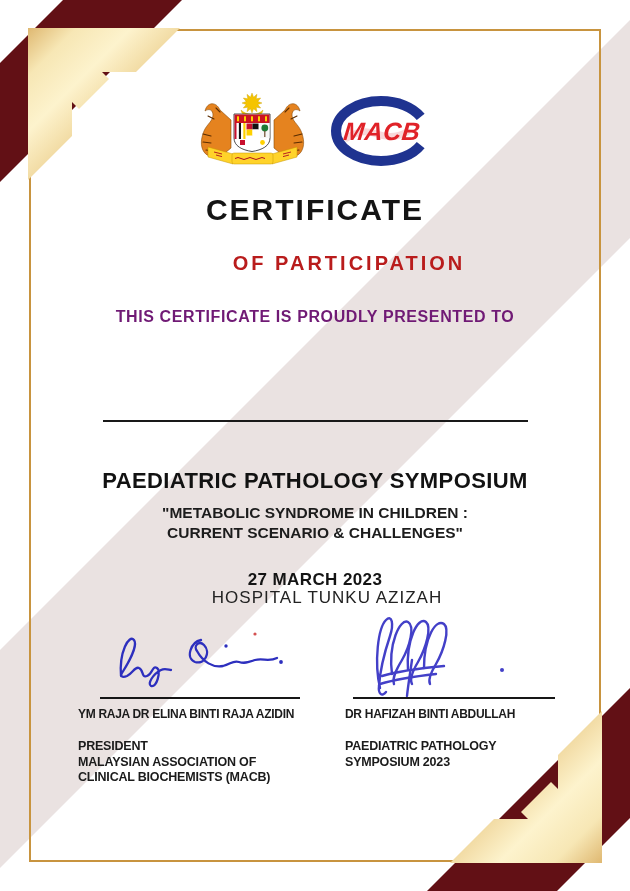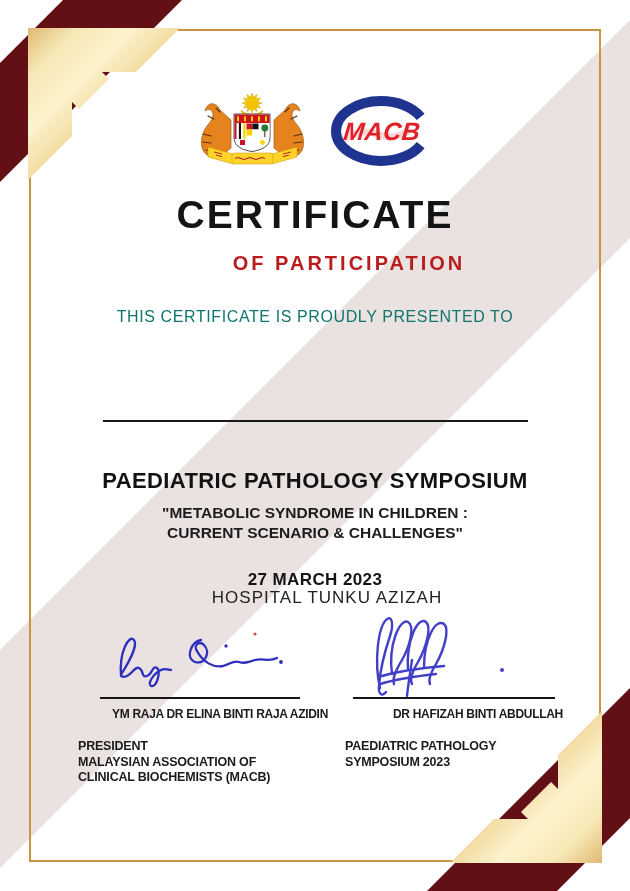--- a/index.html
+++ b/index.html
@@ -5,33 +5,33 @@
   html,body{margin:0;padding:0;background:#ffffff;}
   .page{
     position:relative;width:630px;height:891px;background:#ffffff;overflow:hidden;
     font-family:"Liberation Sans",sans-serif;color:#111;
   }
   .abs{position:absolute;}
   .decor{position:absolute;left:0;top:0;width:630px;height:891px;z-index:0;pointer-events:none;}
   .content-layer{position:absolute;left:0;top:0;width:630px;height:891px;z-index:1;}
   .ctr{left:0;width:630px;text-align:center;}
   .logos-row{top:90px;display:flex;justify-content:center;align-items:center;gap:14px;}
-  .title{top:193px;font-size:39px;font-weight:800;letter-spacing:2px;color:#141414;}
+  .title{top:193px;font-size:30px;font-weight:800;letter-spacing:2px;color:#141414;}
   .subtitle{top:252px;font-size:20px;font-weight:700;letter-spacing:3px;color:#b91c1c;margin-left:34px;}
-  .presented{top:308px;font-size:16px;font-weight:400;letter-spacing:.6px;color:#0f766e;}
+  .presented{top:308px;font-size:16px;font-weight:700;letter-spacing:.6px;color:#701a75;}
   .name-rule{top:420px;left:103px;width:425px;border-top:2px solid #191919;}
   .for-part{top:446px;font-size:15px;font-weight:400;letter-spacing:.3px;color:#2b2b2b;}
   .event-name{top:468px;font-size:22px;font-weight:800;letter-spacing:.4px;color:#121212;}
   .theme{top:503px;font-size:15.5px;font-weight:700;line-height:20px;color:#1c1c1c;}
   .date{top:562px;font-size:17px;font-weight:800;letter-spacing:.4px;color:#141414;margin-top:8px;}
   .venue{top:588px;font-size:17px;font-weight:400;letter-spacing:1px;color:#222;padding-left:12px;}
   .sig-rule{top:697px;border-top:2px solid #161616;}
   .sig-rule.l{left:100px;width:200px;}
   .sig-rule.r{left:353px;width:202px;}
-  .sig-name{top:707px;font-size:12px;font-weight:700;letter-spacing:-.3px;color:#1b1b1b;text-align:right;}
+  .sig-name{top:707px;font-size:12px;font-weight:700;letter-spacing:-.3px;color:#1b1b1b;text-align:left;}
   .sig-name.l{left:78px;width:250px;}
   .sig-name.r{left:345px;width:218px;}
   .sig-role{top:739px;font-size:12.5px;font-weight:700;line-height:15.5px;color:#1b1b1b;text-align:left;letter-spacing:-.2px;}
   .sig-role.l{left:78px;width:250px;}
   .sig-role.r{left:345px;width:218px;}
 </style>
 </head>
 <body>
 
 <div class="page">

